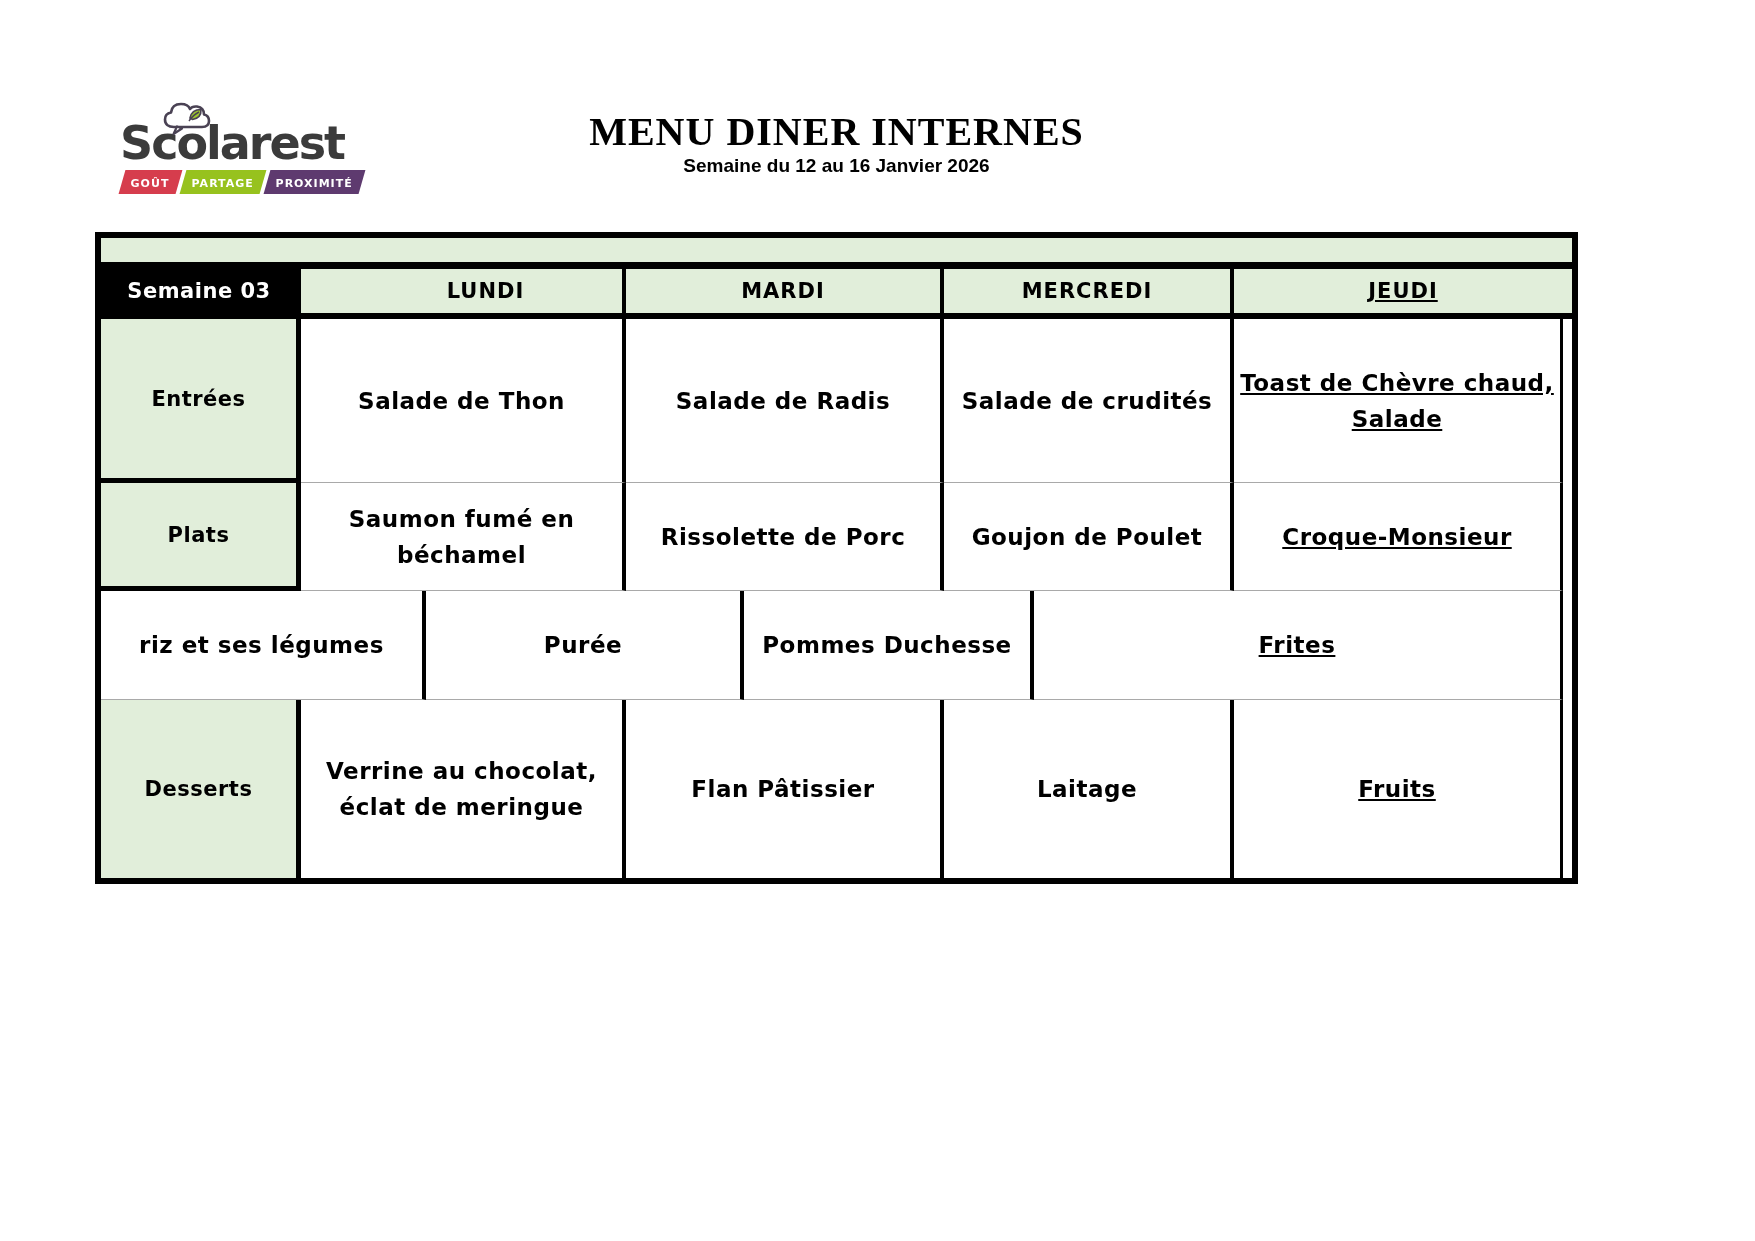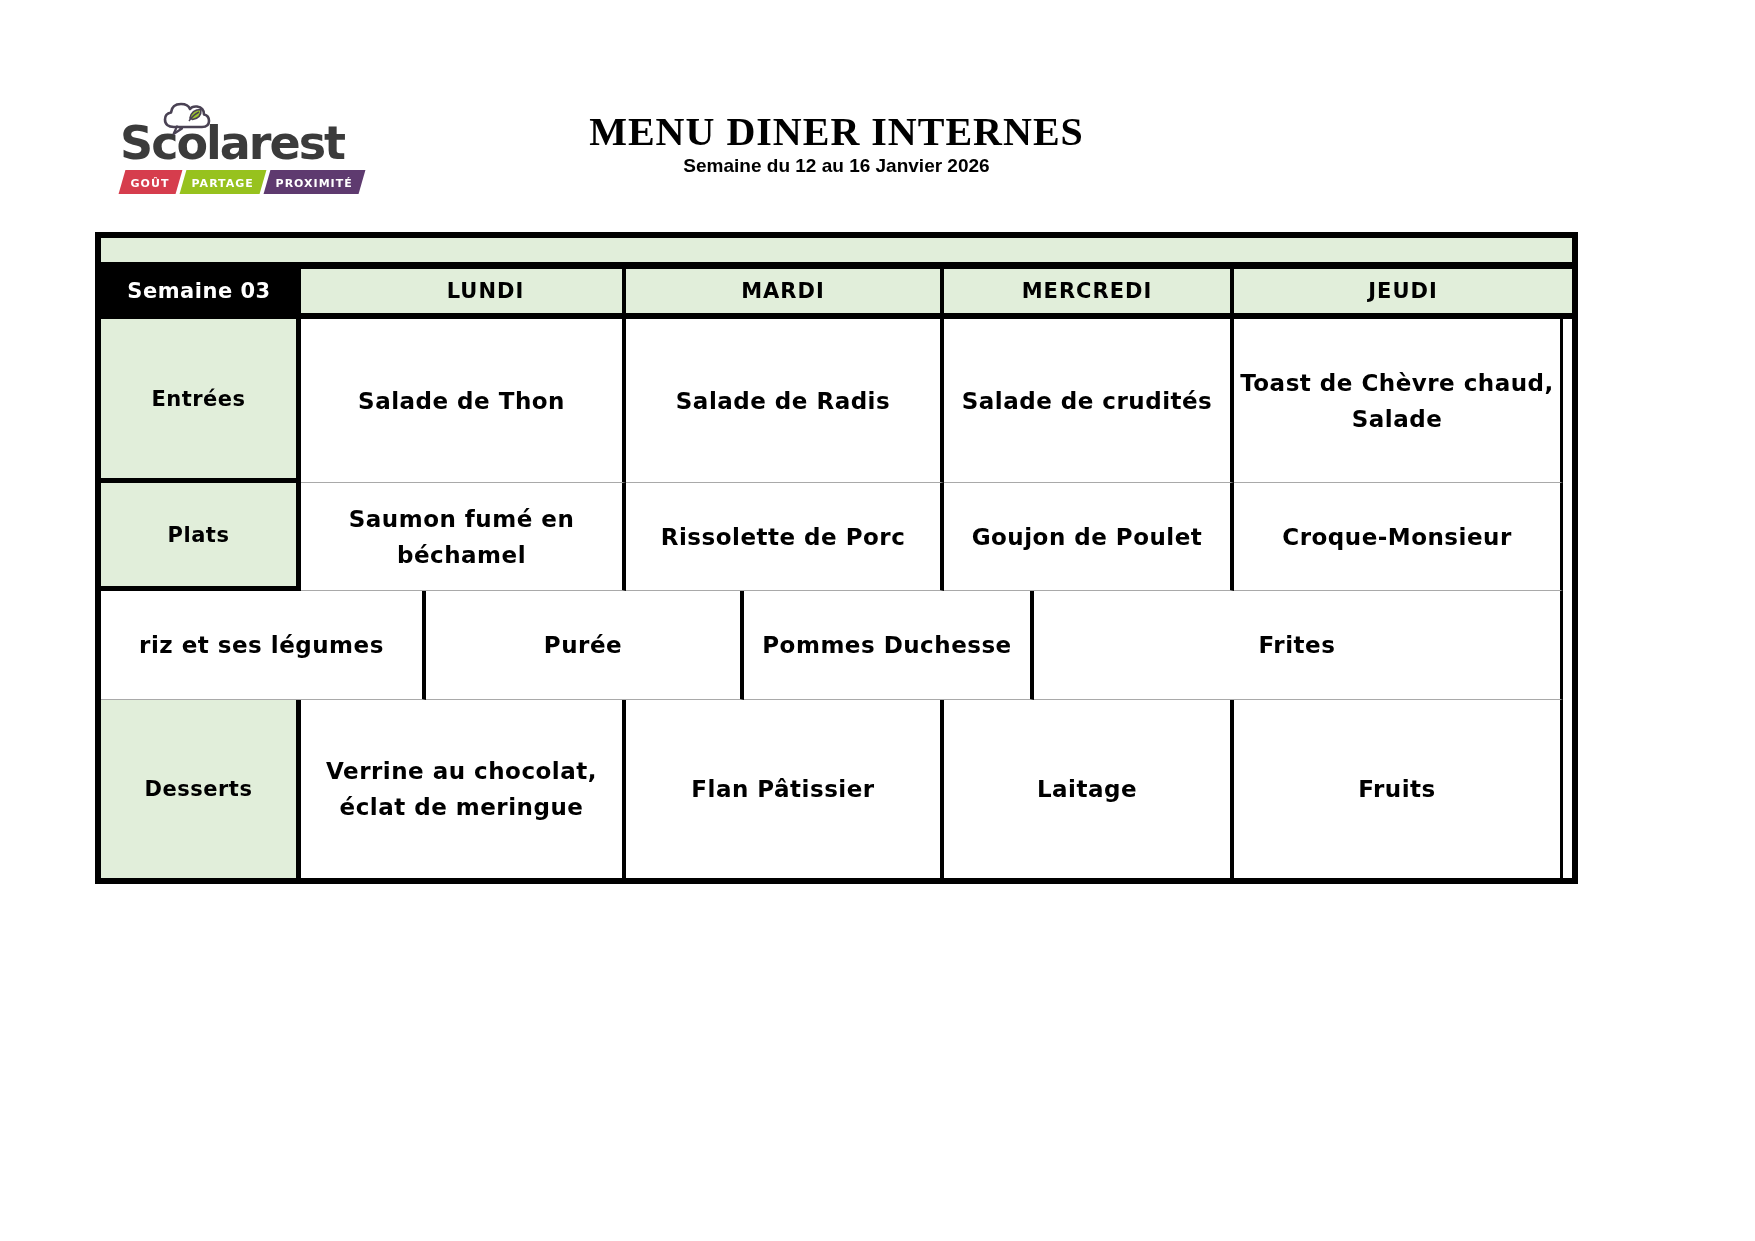--- a/index.html
+++ b/index.html
@@ -72,21 +72,21 @@
   .hcell {
     display: flex; align-items: center; justify-content: center;
     font-size: 21px; font-weight: 700; letter-spacing: 1px;
     background: #e1eeda;
     border-right: 4px solid #000;
   }
   .week-cell { width: 200px; background: #000; color: #fff; letter-spacing: 0.5px; border-right: 4px solid #000; }
   .col-1 { width: 325px; padding-left: 48px; }
   .col-2 { width: 318px; }
   .col-3 { width: 290px; }
-  .col-4 { flex: 1; border-right: none; }
+  .col-4 { flex: 1; border-right: none; text-decoration: underline; }
 
   .crow { display: flex; justify-content: flex-end; }
   .row-entrees   { height: 164px; }
   .row-plats     { height: 108px; }
   .row-garnitures{ height: 109px; }
   .row-desserts  { height: 178px; }
 
   .label-cell {
     width: 200px;
     background: #e1eeda;

